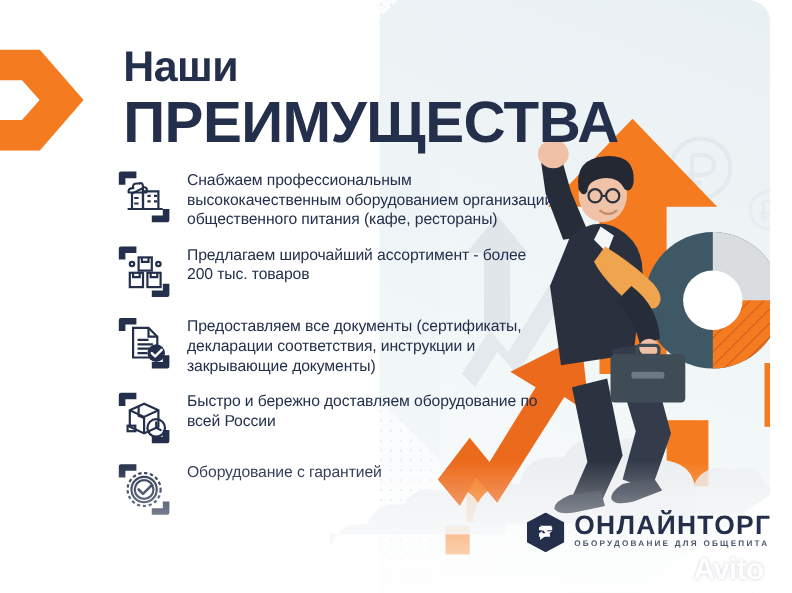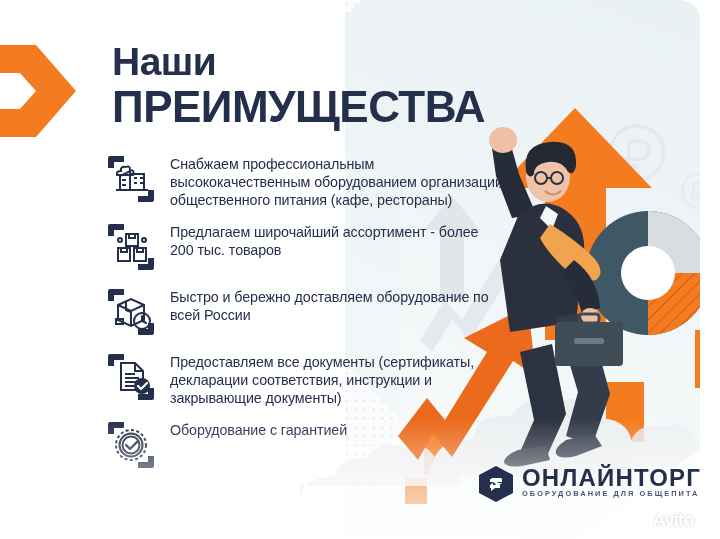--- a/index.html
+++ b/index.html
@@ -45,21 +45,21 @@
   }
   
   .logo-chevron{
     position:absolute;left:-42px;top:45px;width:120px;height:92px;
   }
   .title-wrap{
     position:absolute;left:112px;top:42px;
     color:#242f4c;line-height:1.0;
   }
   .title-1{font-size:39px;font-weight:700;letter-spacing:-.5px;}
-  .title-2{font-size:44px;font-weight:700;letter-spacing:-.5px;margin-top:4px;}
+  .title-2{font-size:53px;font-weight:700;letter-spacing:-.5px;margin-top:4px;}
   
   .features{position:absolute;left:104px;top:152px;width:400px;}
   .feature{display:flex;align-items:flex-start;margin-bottom:11px;}
   .feat-icon{width:54px;height:54px;flex:0 0 54px;position:relative;margin-right:12px;}
   .feat-text{
     color:#242f4c;font-size:14.3px;line-height:1.26;padding-top:3px;
     letter-spacing:-.1px;
   }
   
   .illus{position:absolute;left:0;top:0;width:720px;height:539px;pointer-events:none;}
@@ -73,21 +73,21 @@
     font-size:24px;font-weight:700;color:#242f4c;letter-spacing:1.2px;
   }
   .brand-tag{
     font-size:7.4px;font-weight:700;color:#4b566e;letter-spacing:2.05px;margin-top:0;
   }
   .watermark{
     position:absolute;right:6px;bottom:6px;display:flex;align-items:center;
     opacity:.55;
   }
   .wm-icon{width:26px;height:26px;margin-right:3px;}
-  .wm-text{font-size:18px;font-weight:700;color:#ffffff;
+  .wm-text{font-size:27px;font-weight:700;color:#ffffff;
     text-shadow:0 0 3px rgba(150,160,175,.95);letter-spacing:-.6px;}
 </style>
 </head>
 <body>
 
 <div id="poster">
 
   <div class="bg-dots"></div>
   <div class="bg-diag-panel"></div>
   <div class="bg-soft-right"></div>
@@ -239,47 +239,47 @@
       </div>
       <div class="feat-text">Предлагаем широчайший ассортимент - более 200 тыс. товаров</div>
     </div>
 
     <div class="feature">
       <div class="feat-icon">
         <svg viewBox="0 0 54 54">
           <path d="M4 16 V6 a2 2 0 0 1 2-2 H20 V10 H10 V16 Z" fill="#242F4C"></path>
           <path d="M50 38 V48 a2 2 0 0 1-2 2 H34 V44 H44 V38 Z" fill="#242F4C"></path>
           <g fill="none" stroke="#242F4C" stroke-width="2">
+            <path d="M17 13 h14 l8 8 v19 h-22 Z"></path>
+            <path d="M31 13 v8 h8"></path>
+            <path d="M21 24 h10 M21 28 h14 M21 32 h14 M21 36 h9"></path>
+          </g>
+          <circle cx="38" cy="36" r="8" fill="#242F4C"></circle>
+          <path d="M34 36 l3 3 l6-6" fill="none" stroke="#fff" stroke-width="2.2" stroke-linecap="round" stroke-linejoin="round"></path>
+        </svg>
+      </div>
+      <div class="feat-text">Предоставляем все документы (сертификаты, декларации соответствия, инструкции и закрывающие документы)</div>
+    </div>
+
+    <div class="feature">
+      <div class="feat-icon">
+        <svg viewBox="0 0 54 54">
+          <path d="M4 16 V6 a2 2 0 0 1 2-2 H20 V10 H10 V16 Z" fill="#242F4C"></path>
+          <path d="M50 38 V48 a2 2 0 0 1-2 2 H34 V44 H44 V38 Z" fill="#242F4C"></path>
+          <g fill="none" stroke="#242F4C" stroke-width="2">
             <path d="M14 20 l13-6 l13 6 v15 l-13 6 l-13-6 Z"></path>
             <path d="M14 20 l13 6 l13-6 M27 26 v15"></path>
             <path d="M22 17 v8 l5 2"></path>
             <rect x="12" y="34" width="7" height="5"></rect>
           </g>
           <circle cx="38" cy="36" r="8" fill="none" stroke="#242F4C" stroke-width="2"></circle>
           <path d="M38 31 v5 l4 2" fill="none" stroke="#242F4C" stroke-width="2" stroke-linecap="round"></path>
         </svg>
       </div>
       <div class="feat-text">Быстро и бережно доставляем оборудование по всей России</div>
-    </div>
-
-    <div class="feature">
-      <div class="feat-icon">
-        <svg viewBox="0 0 54 54">
-          <path d="M4 16 V6 a2 2 0 0 1 2-2 H20 V10 H10 V16 Z" fill="#242F4C"></path>
-          <path d="M50 38 V48 a2 2 0 0 1-2 2 H34 V44 H44 V38 Z" fill="#242F4C"></path>
-          <g fill="none" stroke="#242F4C" stroke-width="2">
-            <path d="M17 13 h14 l8 8 v19 h-22 Z"></path>
-            <path d="M31 13 v8 h8"></path>
-            <path d="M21 24 h10 M21 28 h14 M21 32 h14 M21 36 h9"></path>
-          </g>
-          <circle cx="38" cy="36" r="8" fill="#242F4C"></circle>
-          <path d="M34 36 l3 3 l6-6" fill="none" stroke="#fff" stroke-width="2.2" stroke-linecap="round" stroke-linejoin="round"></path>
-        </svg>
-      </div>
-      <div class="feat-text">Предоставляем все документы (сертификаты, декларации соответствия, инструкции и закрывающие документы)</div>
     </div>
 
     <div class="feature">
       <div class="feat-icon">
         <svg viewBox="0 0 54 54">
           <path d="M4 16 V6 a2 2 0 0 1 2-2 H20 V10 H10 V16 Z" fill="#242F4C"></path>
           <path d="M50 38 V48 a2 2 0 0 1-2 2 H34 V44 H44 V38 Z" fill="#242F4C"></path>
           <g fill="none" stroke="#242F4C" stroke-width="2">
             <circle cx="27" cy="27" r="15" stroke-dasharray="3 2.4"></circle>
             <circle cx="27" cy="27" r="11.5"></circle>

